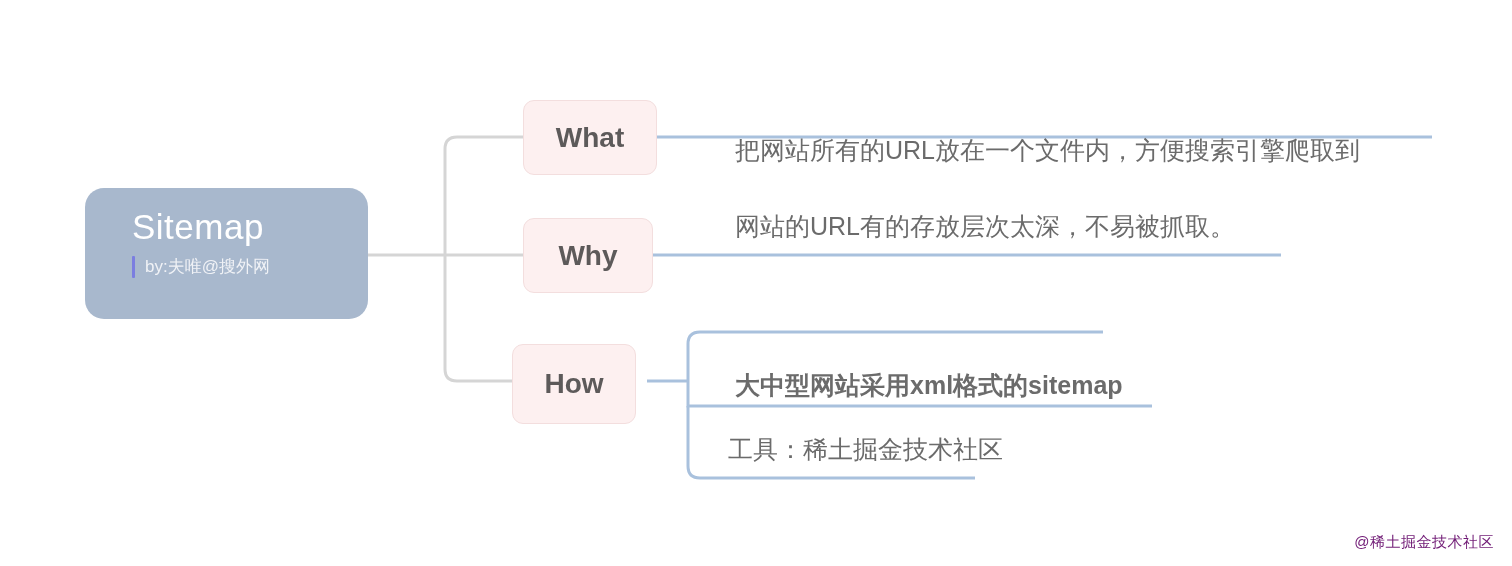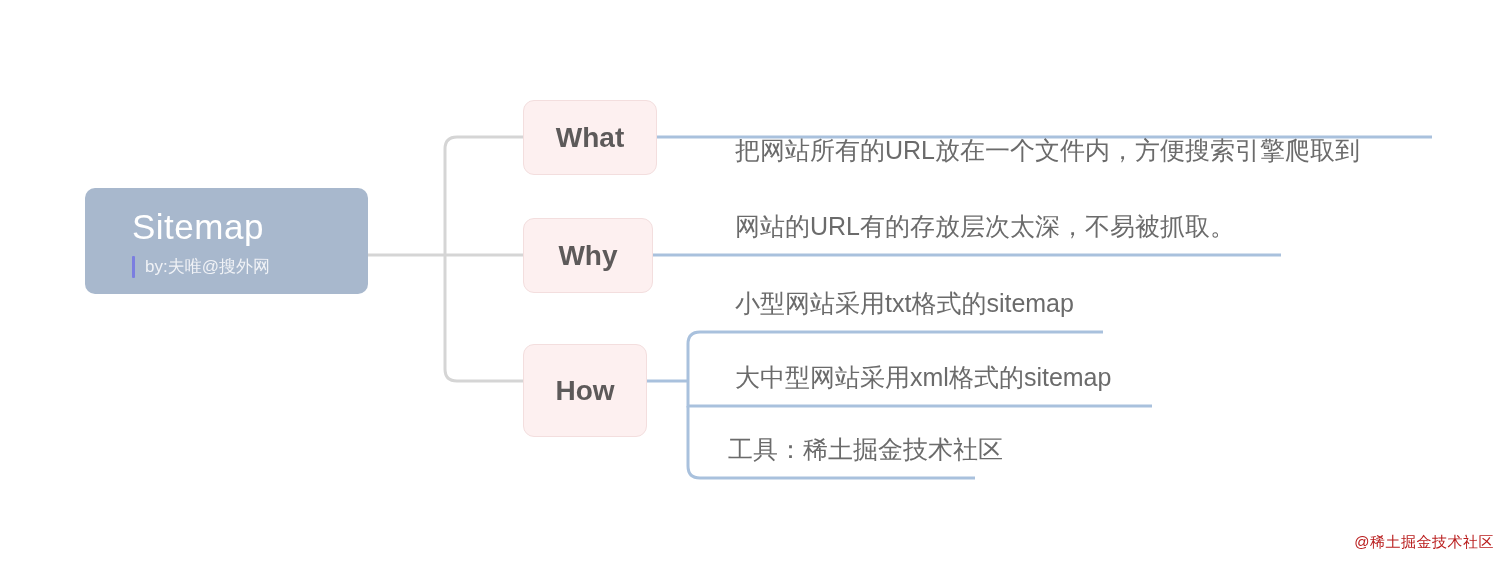--- a/index.html
+++ b/index.html
@@ -26,23 +26,23 @@
     height: 566px;
     pointer-events: none;
   }
 
   
   .root-node {
     position: absolute;
     left: 85px;
     top: 188px;
     width: 283px;
-    height: 106px;
+    height: 131px;
     background: #a8b8cd;
-    border-radius: 10px;
+    border-radius: 19px;
     box-sizing: border-box;
     padding: 16px 0 0 47px;
   }
   .root-title {
     font-size: 35px;
     line-height: 46px;
     color: #ffffff;
     font-weight: 400;
     letter-spacing: 0.5px;
   }
@@ -73,43 +73,43 @@
     box-sizing: border-box;
     display: flex;
     align-items: center;
     justify-content: center;
     color: #5d5a5a;
     font-size: 28px;
     font-weight: 700;
   }
   #node-what { left: 523px; top: 100px;  width: 134px; height: 75px; }
   #node-why  { left: 523px; top: 218px;  width: 130px; height: 75px; }
-  #node-how  { left: 523px; top: 344px;  width: 124px; height: 93px; }
+  #node-how  { left: 512px; top: 344px;  width: 124px; height: 80px; }
 
   
   .leaf {
     position: absolute;
     color: #6b6b6b;
     font-size: 25px;
     line-height: 34px;
     white-space: nowrap;
   }
   #leaf-what-1 { left: 735px; top: 93px; margin-top: 40px;  }
   #leaf-why-1  { left: 735px; top: 209px; }
   #leaf-how-1  { left: 735px; top: 286px; }
-  #leaf-how-2  { left: 735px; top: 360px; }
+  #leaf-how-2  { left: 735px; top: 368px; font-weight: bold; }
   #leaf-how-3  { left: 728px; top: 432px; }
 
   
   .watermark {
     position: absolute;
     right: 18px;
     bottom: 14px;
     font-size: 15px;
-    color: #b91c1c;
+    color: #701a75;
     letter-spacing: 0.5px;
   }
 </style>
 </head>
 <body>
 
 <div id="canvas">
 
   <svg id="wires" viewBox="0 0 1512 566" xmlns="http://www.w3.org/2000/svg">
 
@@ -143,21 +143,20 @@
   <div class="branch-node" id="node-what">What</div>
 
   <div class="branch-node" id="node-why">Why</div>
 
   <div class="branch-node" id="node-how">How</div>
 
   <div class="leaf" id="leaf-what-1">把网站所有的URL放在一个文件内，方便搜索引擎爬取到</div>
 
   <div class="leaf" id="leaf-why-1">网站的URL有的存放层次太深，不易被抓取。</div>
 
-  <div class="leaf" id="leaf-how-1">小型网站采用txt格式的sitemap</div>
 
   <div class="leaf" id="leaf-how-2">大中型网站采用xml格式的sitemap</div>
 
   <div class="leaf" id="leaf-how-3">工具：稀土掘金技术社区</div>
 
   <div class="watermark">@稀土掘金技术社区</div>
 
 </div>
 
 </body></html>

